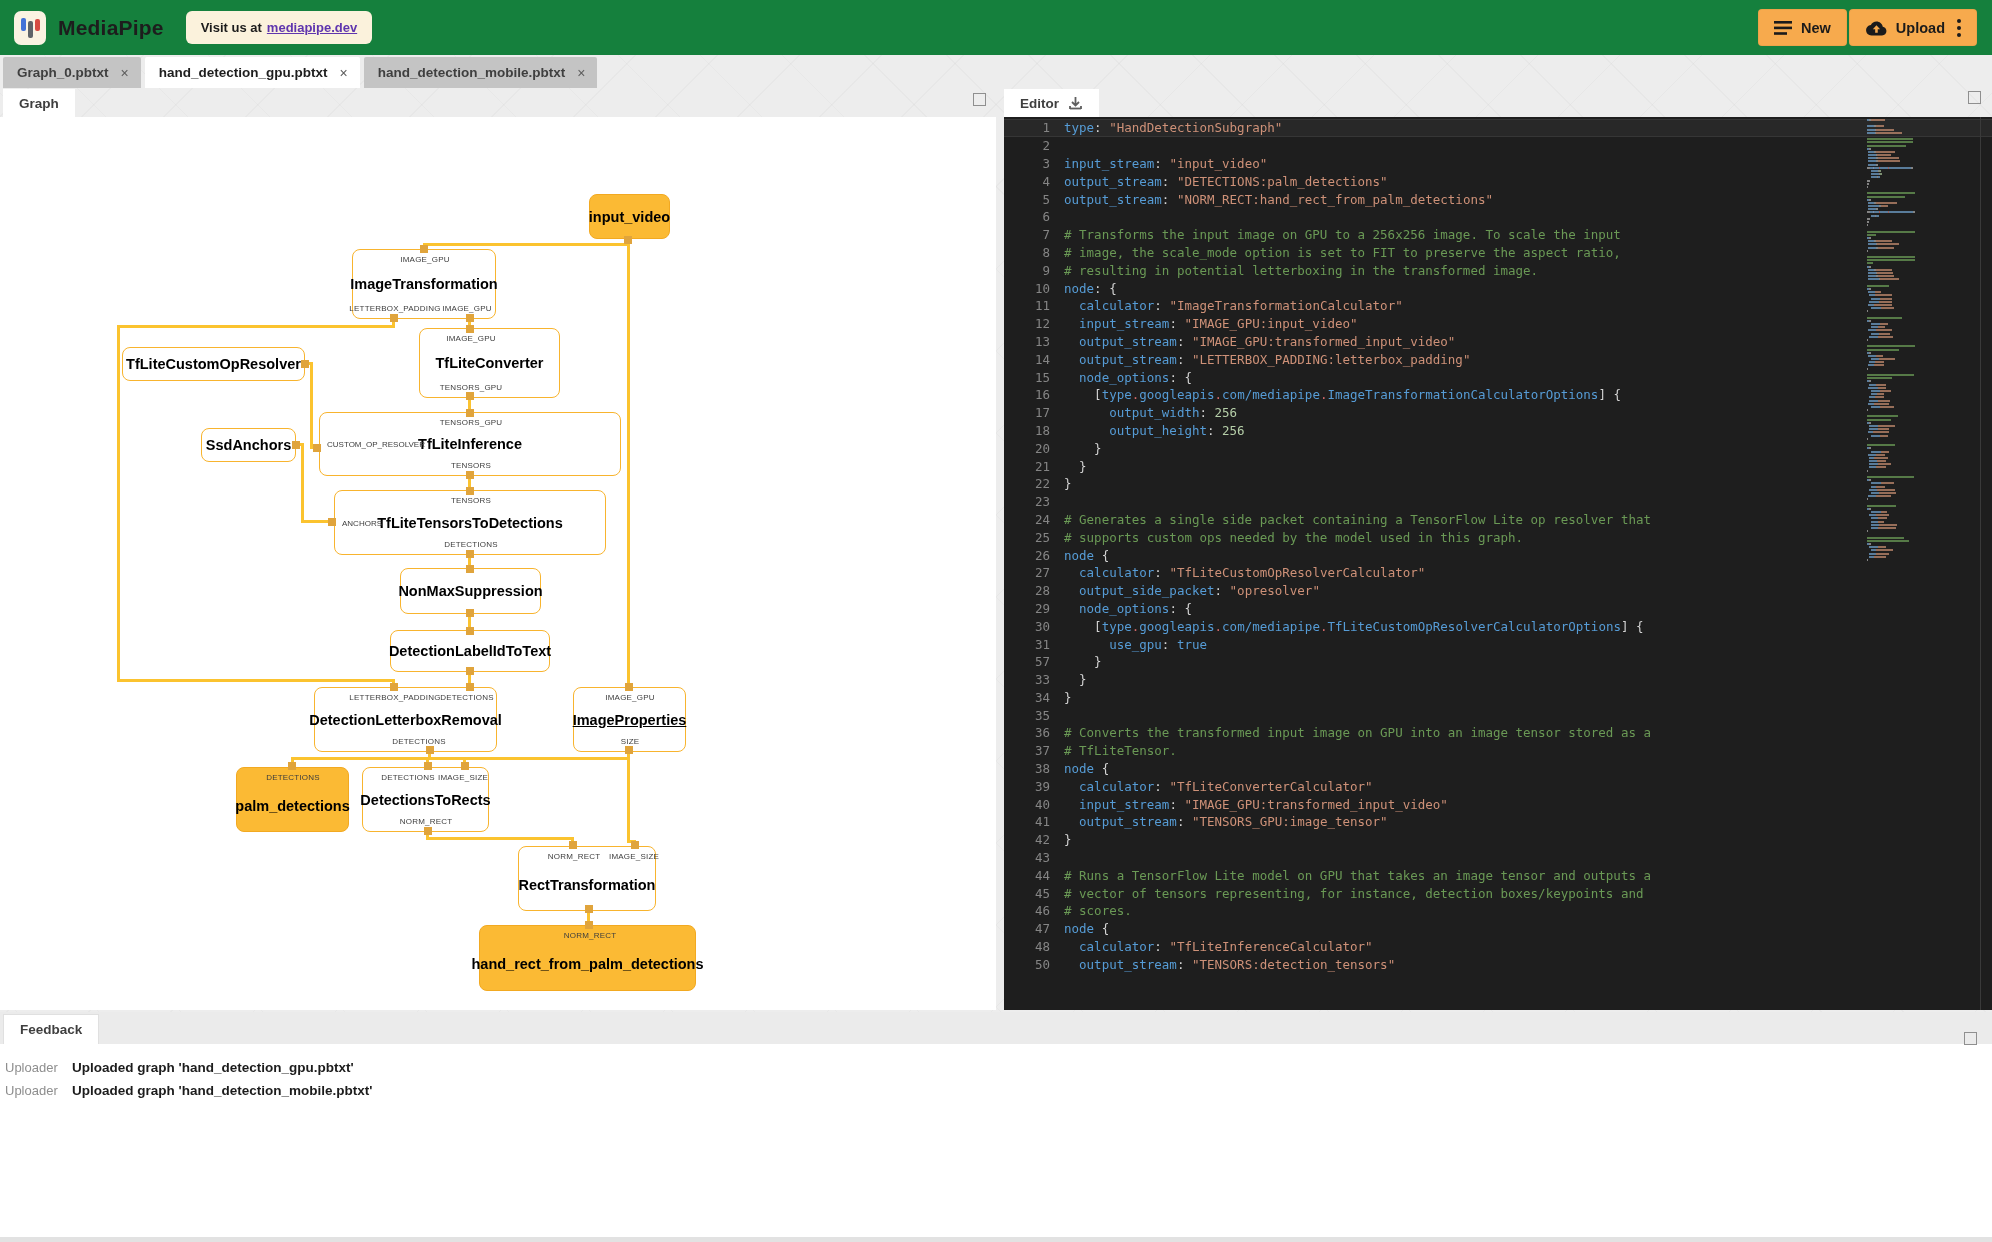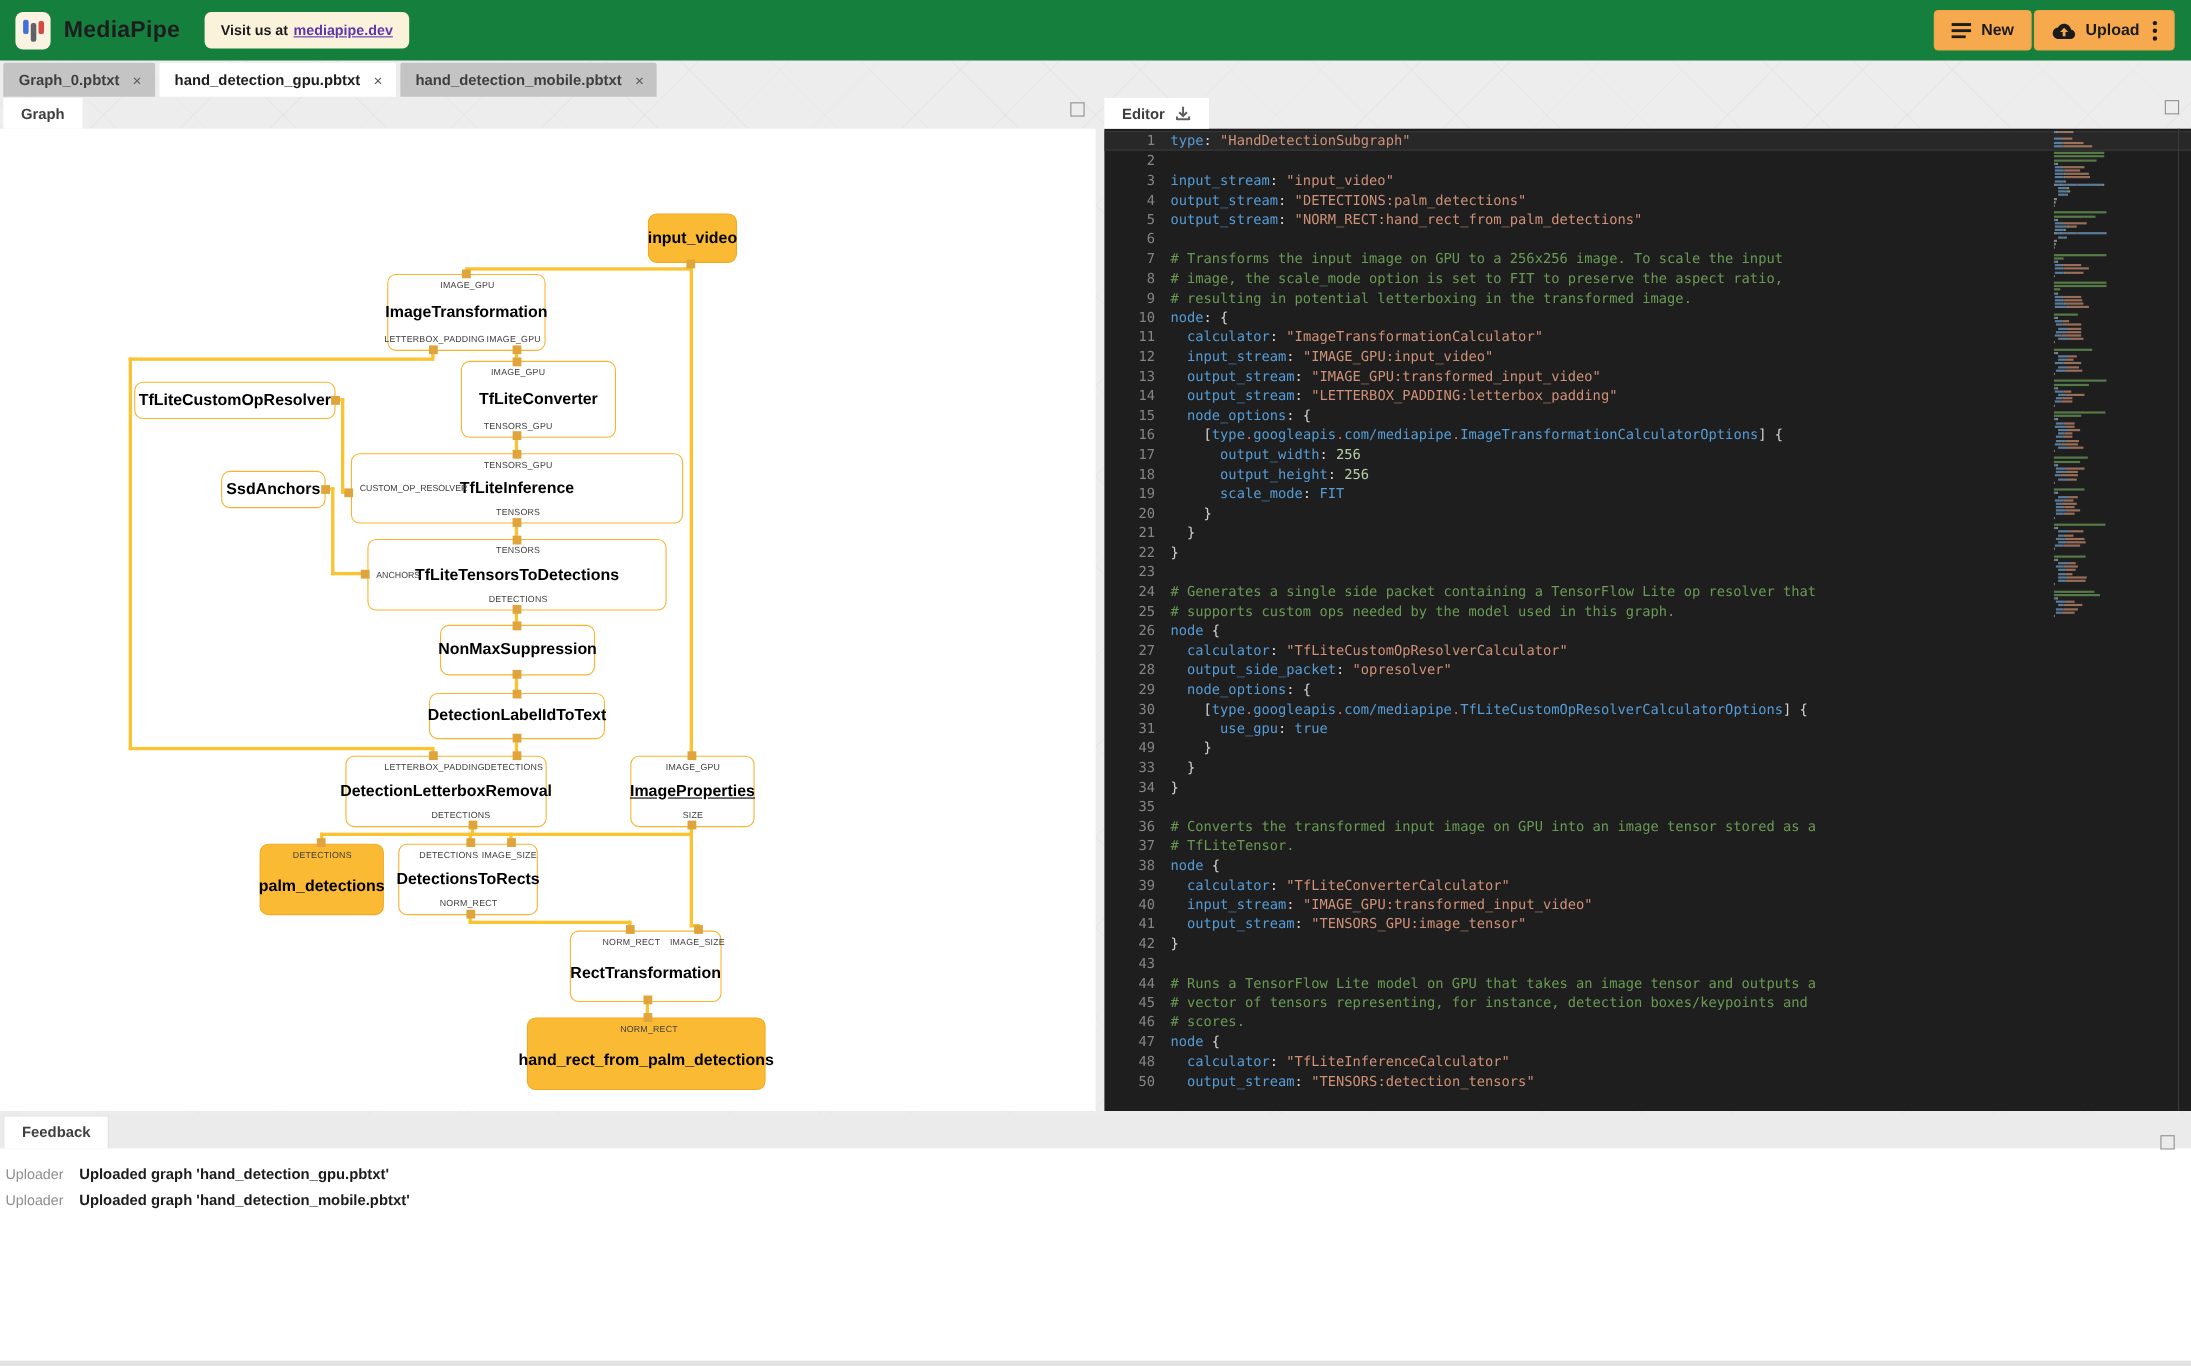--- a/index.html
+++ b/index.html
@@ -294,34 +294,33 @@
       <div class="code-line"><span class="ln">9</span><span class="ct"><span class="tc"># resulting in potential letterboxing in the transformed image.</span></span></div>
       <div class="code-line"><span class="ln">10</span><span class="ct"><span class="tk">node</span><span class="tp">: {</span></span></div>
       <div class="code-line"><span class="ln">11</span><span class="ct"><span class="tp">  </span><span class="tk">calculator</span><span class="tp">: </span><span class="ts">"ImageTransformationCalculator"</span></span></div>
       <div class="code-line"><span class="ln">12</span><span class="ct"><span class="tp">  </span><span class="tk">input_stream</span><span class="tp">: </span><span class="ts">"IMAGE_GPU:input_video"</span></span></div>
       <div class="code-line"><span class="ln">13</span><span class="ct"><span class="tp">  </span><span class="tk">output_stream</span><span class="tp">: </span><span class="ts">"IMAGE_GPU:transformed_input_video"</span></span></div>
       <div class="code-line"><span class="ln">14</span><span class="ct"><span class="tp">  </span><span class="tk">output_stream</span><span class="tp">: </span><span class="ts">"LETTERBOX_PADDING:letterbox_padding"</span></span></div>
       <div class="code-line"><span class="ln">15</span><span class="ct"><span class="tp">  </span><span class="tk">node_options</span><span class="tp">: {</span></span></div>
       <div class="code-line"><span class="ln">16</span><span class="ct"><span class="tp">    [</span><span class="tk">type</span><span class="td">.</span><span class="tk">googleapis</span><span class="td">.</span><span class="tk">com/mediapipe</span><span class="td">.</span><span class="tk">ImageTransformationCalculatorOptions</span><span class="tp">] {</span></span></div>
       <div class="code-line"><span class="ln">17</span><span class="ct"><span class="tp">      </span><span class="tk">output_width</span><span class="tp">: </span><span class="tn">256</span></span></div>
       <div class="code-line"><span class="ln">18</span><span class="ct"><span class="tp">      </span><span class="tk">output_height</span><span class="tp">: </span><span class="tn">256</span></span></div>
-      <div class="code-line"><span class="ln">19</span><span class="ct"><span class="tp">      </span><span class="tk">scale_mode</span><span class="tp">: </span><span class="tk">FIT</span></span></div>
       <div class="code-line"><span class="ln">20</span><span class="ct"><span class="tp">    }</span></span></div>
       <div class="code-line"><span class="ln">21</span><span class="ct"><span class="tp">  }</span></span></div>
       <div class="code-line"><span class="ln">22</span><span class="ct"><span class="tp">}</span></span></div>
       <div class="code-line"><span class="ln">23</span><span class="ct"></span></div>
       <div class="code-line"><span class="ln">24</span><span class="ct"><span class="tc"># Generates a single side packet containing a TensorFlow Lite op resolver that</span></span></div>
       <div class="code-line"><span class="ln">25</span><span class="ct"><span class="tc"># supports custom ops needed by the model used in this graph.</span></span></div>
       <div class="code-line"><span class="ln">26</span><span class="ct"><span class="tk">node</span><span class="tp"> {</span></span></div>
       <div class="code-line"><span class="ln">27</span><span class="ct"><span class="tp">  </span><span class="tk">calculator</span><span class="tp">: </span><span class="ts">"TfLiteCustomOpResolverCalculator"</span></span></div>
       <div class="code-line"><span class="ln">28</span><span class="ct"><span class="tp">  </span><span class="tk">output_side_packet</span><span class="tp">: </span><span class="ts">"opresolver"</span></span></div>
       <div class="code-line"><span class="ln">29</span><span class="ct"><span class="tp">  </span><span class="tk">node_options</span><span class="tp">: {</span></span></div>
       <div class="code-line"><span class="ln">30</span><span class="ct"><span class="tp">    [</span><span class="tk">type</span><span class="td">.</span><span class="tk">googleapis</span><span class="td">.</span><span class="tk">com/mediapipe</span><span class="td">.</span><span class="tk">TfLiteCustomOpResolverCalculatorOptions</span><span class="tp">] {</span></span></div>
       <div class="code-line"><span class="ln">31</span><span class="ct"><span class="tp">      </span><span class="tk">use_gpu</span><span class="tp">: </span><span class="tk">true</span></span></div>
-      <div class="code-line"><span class="ln">49</span><span class="ct"><span class="tp">    }</span></span></div>
+      <div class="code-line"><span class="ln">57</span><span class="ct"><span class="tp">    }</span></span></div>
       <div class="code-line"><span class="ln">33</span><span class="ct"><span class="tp">  }</span></span></div>
       <div class="code-line"><span class="ln">34</span><span class="ct"><span class="tp">}</span></span></div>
       <div class="code-line"><span class="ln">35</span><span class="ct"></span></div>
       <div class="code-line"><span class="ln">36</span><span class="ct"><span class="tc"># Converts the transformed input image on GPU into an image tensor stored as a</span></span></div>
       <div class="code-line"><span class="ln">37</span><span class="ct"><span class="tc"># TfLiteTensor.</span></span></div>
       <div class="code-line"><span class="ln">38</span><span class="ct"><span class="tk">node</span><span class="tp"> {</span></span></div>
       <div class="code-line"><span class="ln">39</span><span class="ct"><span class="tp">  </span><span class="tk">calculator</span><span class="tp">: </span><span class="ts">"TfLiteConverterCalculator"</span></span></div>
       <div class="code-line"><span class="ln">40</span><span class="ct"><span class="tp">  </span><span class="tk">input_stream</span><span class="tp">: </span><span class="ts">"IMAGE_GPU:transformed_input_video"</span></span></div>
       <div class="code-line"><span class="ln">41</span><span class="ct"><span class="tp">  </span><span class="tk">output_stream</span><span class="tp">: </span><span class="ts">"TENSORS_GPU:image_tensor"</span></span></div>
       <div class="code-line"><span class="ln">42</span><span class="ct"><span class="tp">}</span></span></div>

